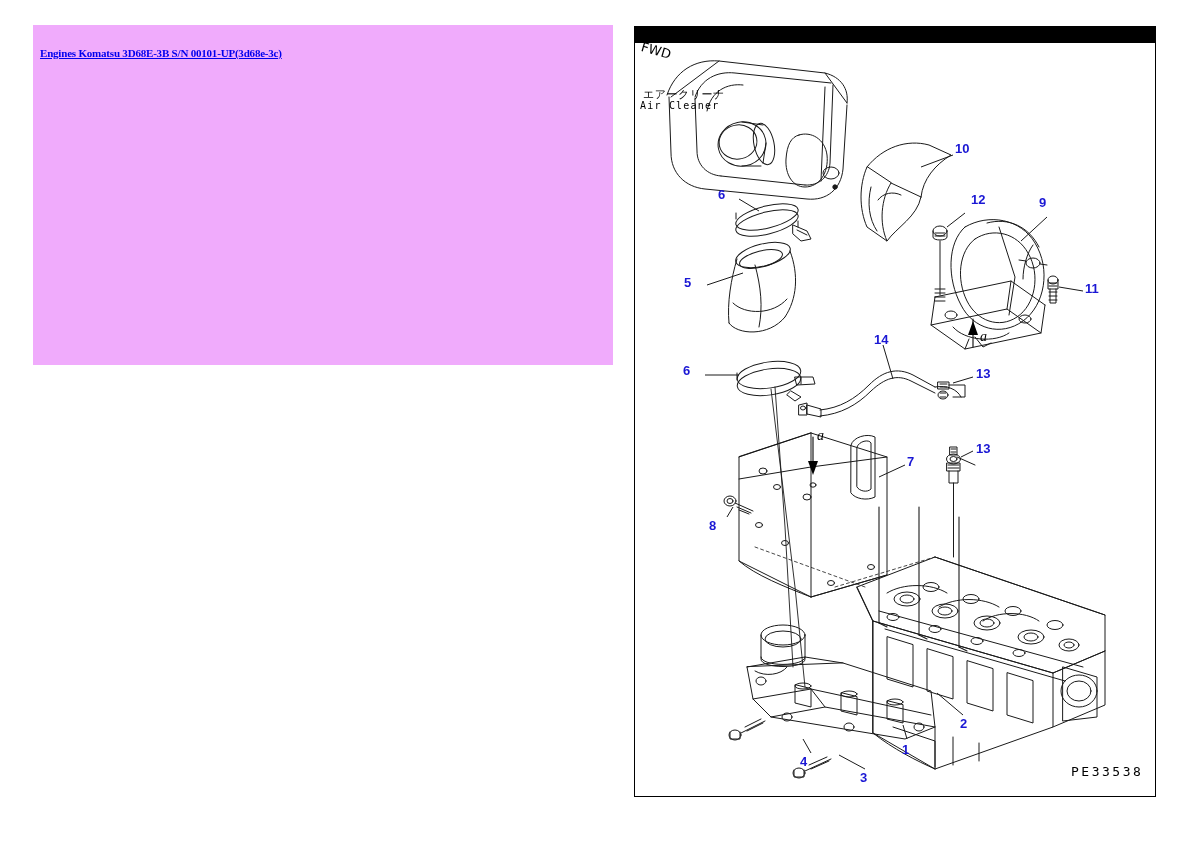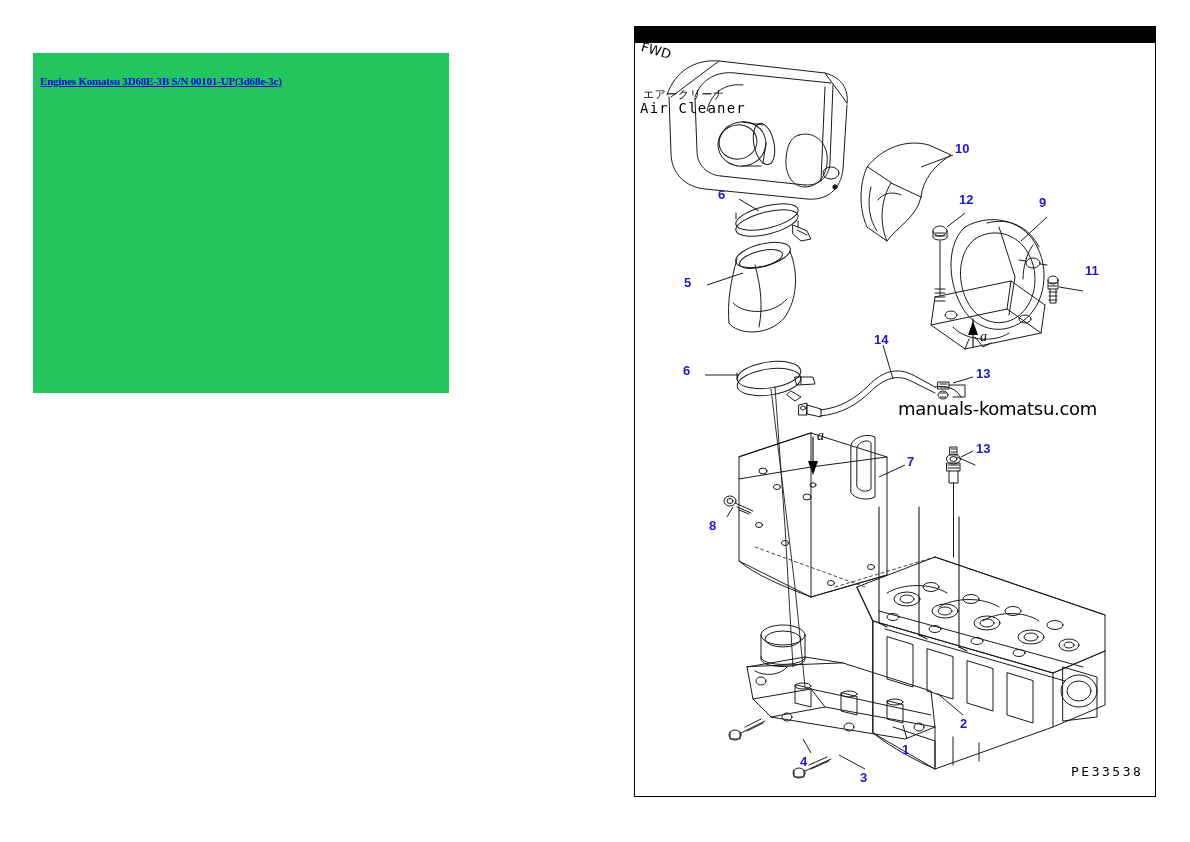--- a/index.html
+++ b/index.html
@@ -17,24 +17,23 @@
     width: 1190px;
     height: 842px;
     background: #ffffff;
   }
 
   
   #viewer-panel {
     position: absolute;
     left: 33px;
     top: 25px;
-    width: 416px;
+    width: 580px;
     height: 340px;
-    background: #22c55e;
-    margin-top: 28px;
+    background: #f0abfc;
   }
 
   #viewer-title-link {
     position: absolute;
     left: 7px;
     top: 22px;
     color: #0000ee;
     font-family: "Liberation Serif", serif;
     font-size: 11px;
     font-weight: bold;
@@ -103,21 +102,21 @@
     letter-spacing: 0.5px;
     white-space: nowrap;
   }
 
   #label-en {
     position: absolute;
     left: 637px;
     top: 99px;
     color: #000000;
     font-family: "DejaVu Sans Mono", monospace;
-    font-size: 14px;
+    font-size: 10px;
     letter-spacing: 1.2px;
     white-space: nowrap;
   }
 
   #watermark {
     position: absolute;
     left: 897px;
     top: 397px;
     color: #000000;
     font-family: "DejaVu Sans", sans-serif;
@@ -434,28 +433,27 @@
         </g>
 
       </g>
     </svg>
 
     <div id="fwd-text">FWD</div>
 
     <div id="label-jp" style="left:8px; top:60px;">エアークリーナ</div>
     <div id="label-en" style="left:5px; top:73px;">Air Cleaner</div>
 
-    <div id="watermark" style="left:263px; top:371px;">manuals-komatsu.com</div>
 
     <div id="drawing-code" style="left:436px; top:737px;">PE33538</div>
 
     <div class="callout" style="left:320px; top:115px;">10</div>
-    <div class="callout" style="left:324px; top:166px;">12</div>
+    <div class="callout" style="left:336px; top:166px;">12</div>
     <div class="callout" style="left:404px; top:169px;">9</div>
-    <div class="callout" style="left:450px; top:237px;">11</div>
+    <div class="callout" style="left:450px; top:255px;">11</div>
     <div class="callout" style="left:83px; top:161px;">6</div>
     <div class="callout" style="left:49px; top:249px;">5</div>
     <div class="callout" style="left:48px; top:337px;">6</div>
     <div class="callout" style="left:239px; top:306px;">14</div>
     <div class="callout" style="left:341px; top:340px;">13</div>
     <div class="callout" style="left:341px; top:415px;">13</div>
     <div class="callout" style="left:272px; top:428px;">7</div>
     <div class="callout" style="left:74px; top:492px;">8</div>
     <div class="callout" style="left:325px; top:690px;">2</div>
     <div class="callout" style="left:267px; top:716px;">1</div>

